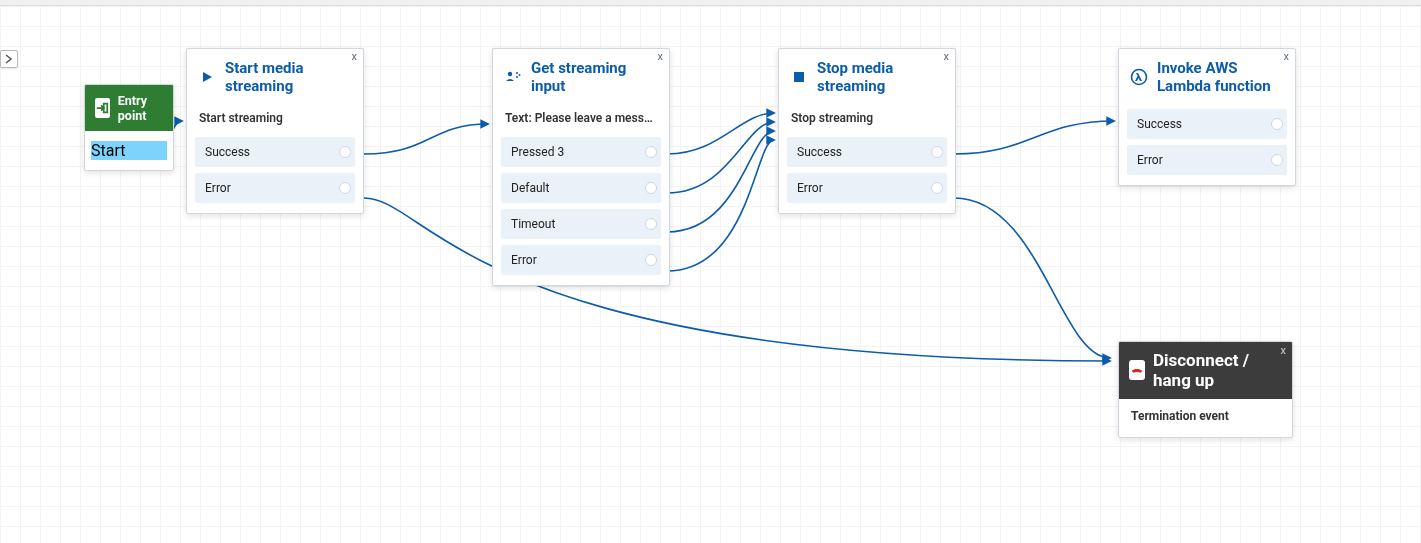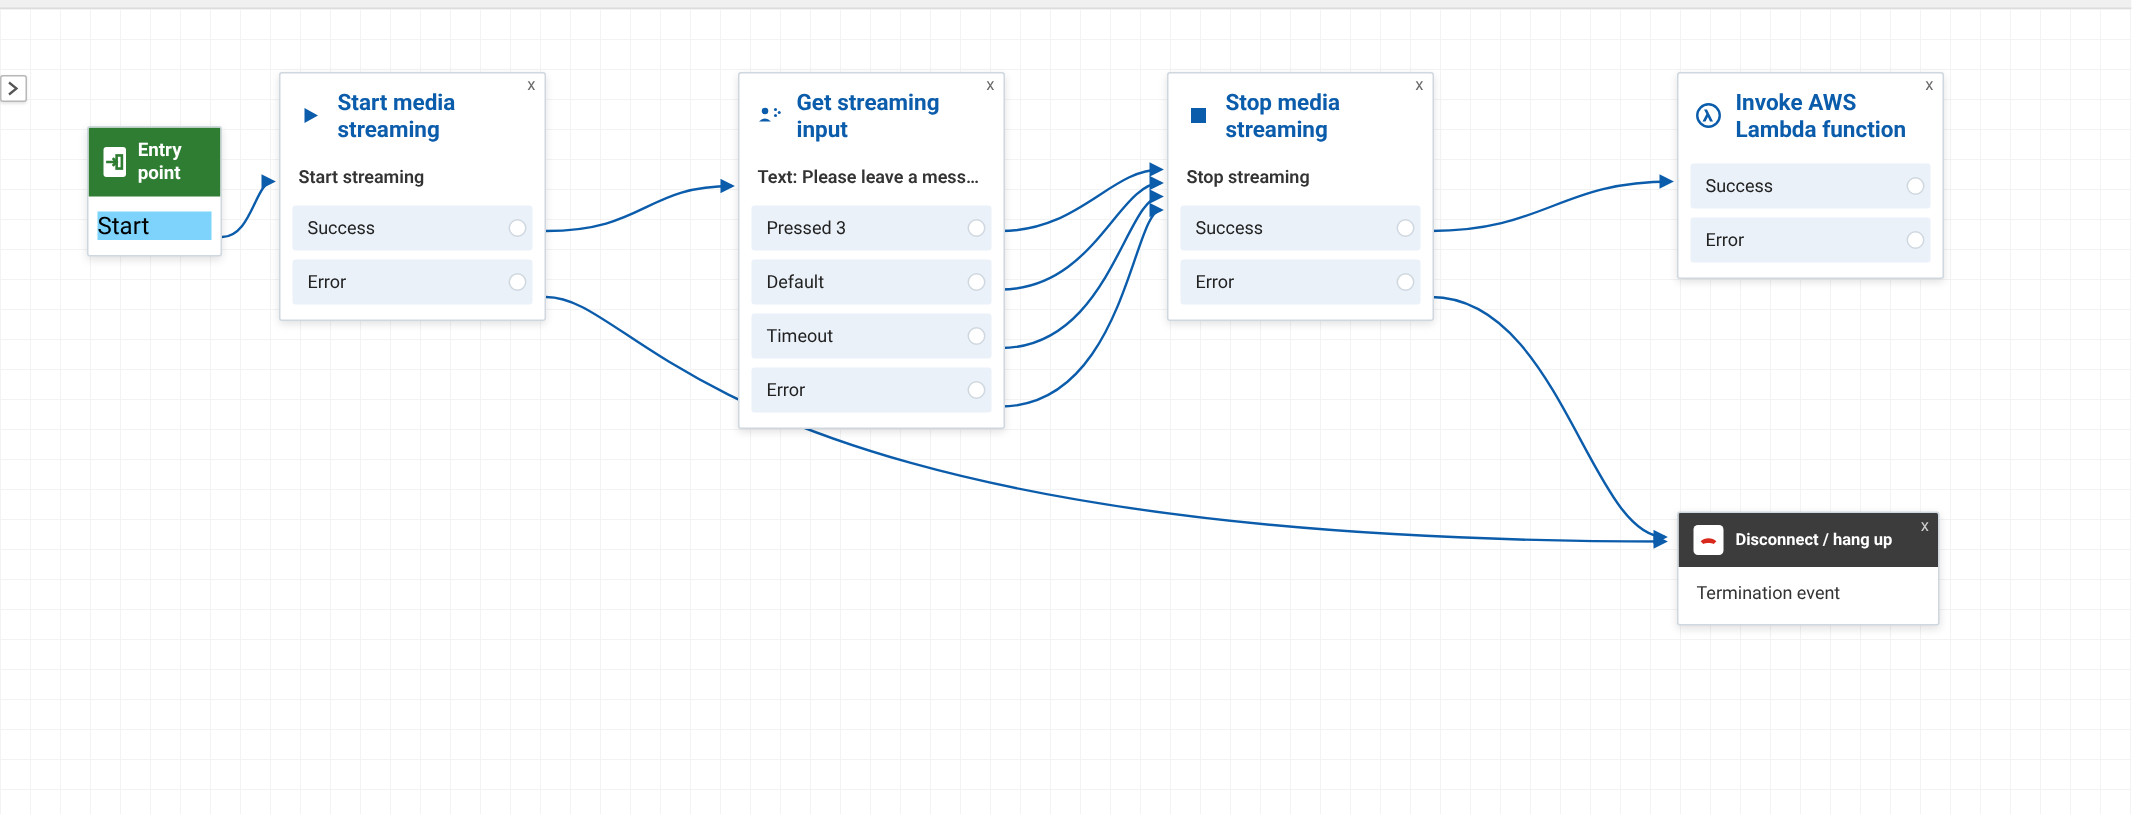--- a/index.html
+++ b/index.html
@@ -24,28 +24,28 @@
   .node .close { position:absolute; top:2px; right:6px; font-size:11px; color:#6b6b6b; cursor:pointer; line-height:1; }
   .node .header { display:flex; gap:8px; align-items:center; padding:10px 16px 10px 10px; font-size:15px; font-weight:700; }
   .node .subheader { font-size:12px; color:#333; padding:6px 12px 8px 12px; font-weight:600; }
   .node .branches { padding:4px 8px 10px 8px; display:flex; flex-direction:column; gap:6px; }
   .node .branch { position:relative; background:#eaf1f9; font-size:12px; padding:8px 20px 8px 10px; color:#222; border-radius:2px; }
   .node .branch .port { position:absolute; right:4px; top:50%; transform:translateY(-50%); width:12px; height:12px; border-radius:50%; background:#fff; border:1px solid #cfd7df; }
   .node .icon-box { width:20px; height:20px; display:flex; align-items:center; justify-content:center; border-radius:2px; flex-shrink:0; }
   .node.blue .header { color:#0b5cab; }
 
   
-  .entry { position:absolute; width:90px; background:#fff; border:1px solid #cfd7df; border-radius:2px; box-shadow:0 2px 6px rgba(0,0,0,.12); overflow:hidden; }
+  .entry { position:absolute; width:90px; background:#fff; border:1px solid #cfd7df; border-radius:2px; box-shadow:0 2px 6px rgba(0,0,0,.12); overflow:hidden;margin-left:26px; }
   .entry .ehead { background:#2e7d32; color:#fff; padding:8px 10px; display:flex; gap:8px; align-items:center; font-size:12.5px; font-weight:700; line-height:1.2; }
   .entry .ebody { padding:4px 6px 10px 6px; }
 
   
   .disc { position:absolute; width:175px; background:#fff; border:1px solid #cfd7df; border-radius:2px; box-shadow:0 2px 6px rgba(0,0,0,.12); overflow:hidden; }
-  .disc .dhead { background:#3c3c3c; color:#fff; padding:8px 10px; display:flex; gap:8px; align-items:center; font-size:11px; font-weight:700; line-height:1.2; }
-  .disc .dbody { font-size:12px; color:#333; padding:10px 12px 14px 12px; font-weight:400; }
+  .disc .dhead { background:#3c3c3c; color:#fff; padding:8px 10px; display:flex; gap:8px; align-items:center; font-size:17px; font-weight:700; line-height:1.2; }
+  .disc .dbody { font-size:12px; color:#333; padding:10px 12px 14px 12px; font-weight:700; }
   .disc .close { position:absolute; top:2px; right:6px; font-size:11px; color:#d0d0d0; cursor:pointer; }
 
   .phone-icon { width:20px; height:20px; background:#fff; border-radius:3px; display:flex; align-items:center; justify-content:center; }
 
   .truncate { white-space:nowrap; overflow:hidden; text-overflow:ellipsis; max-width:100%; display:block; }
 </style>
 </head>
 <body>
 
 <div class="toolbar"></div>

